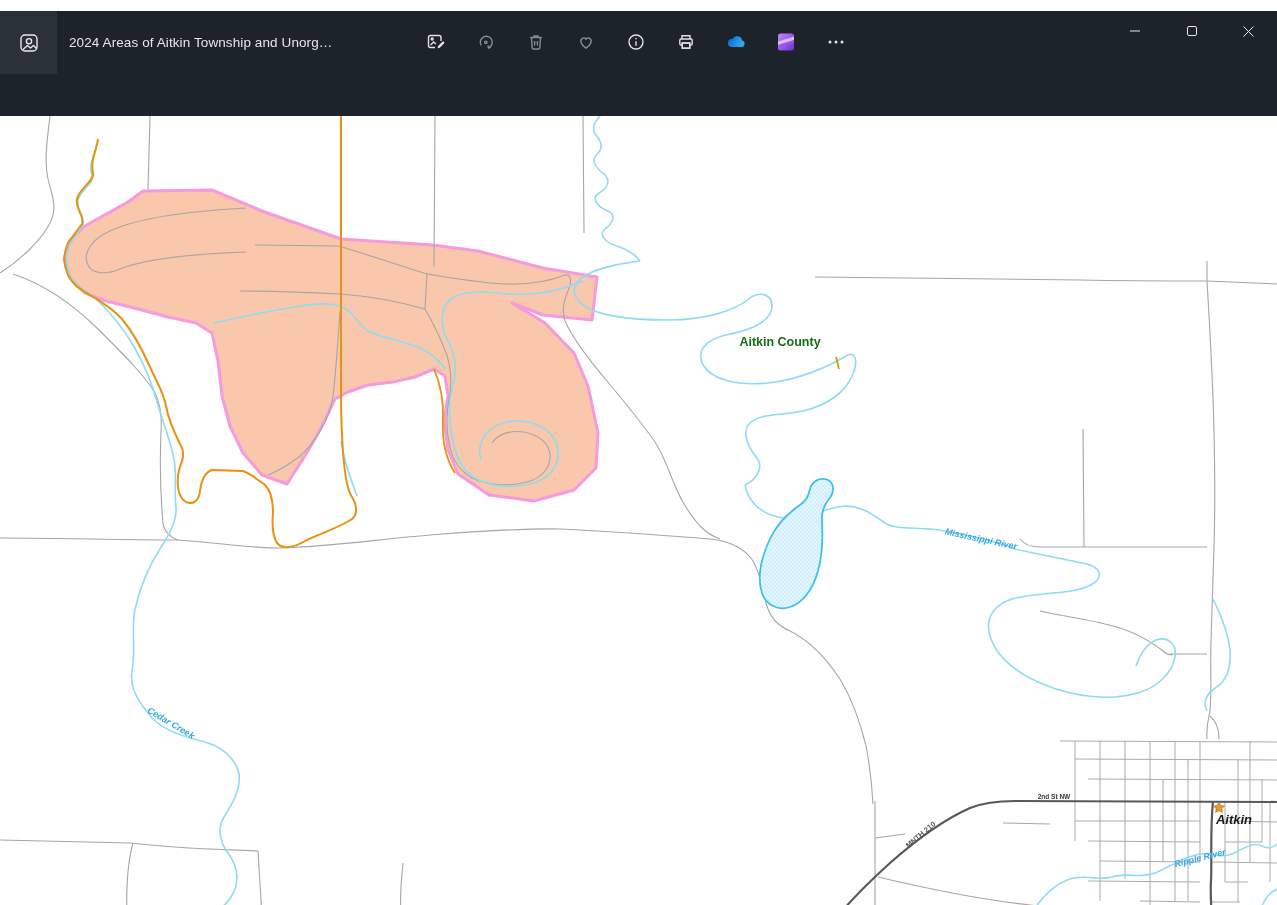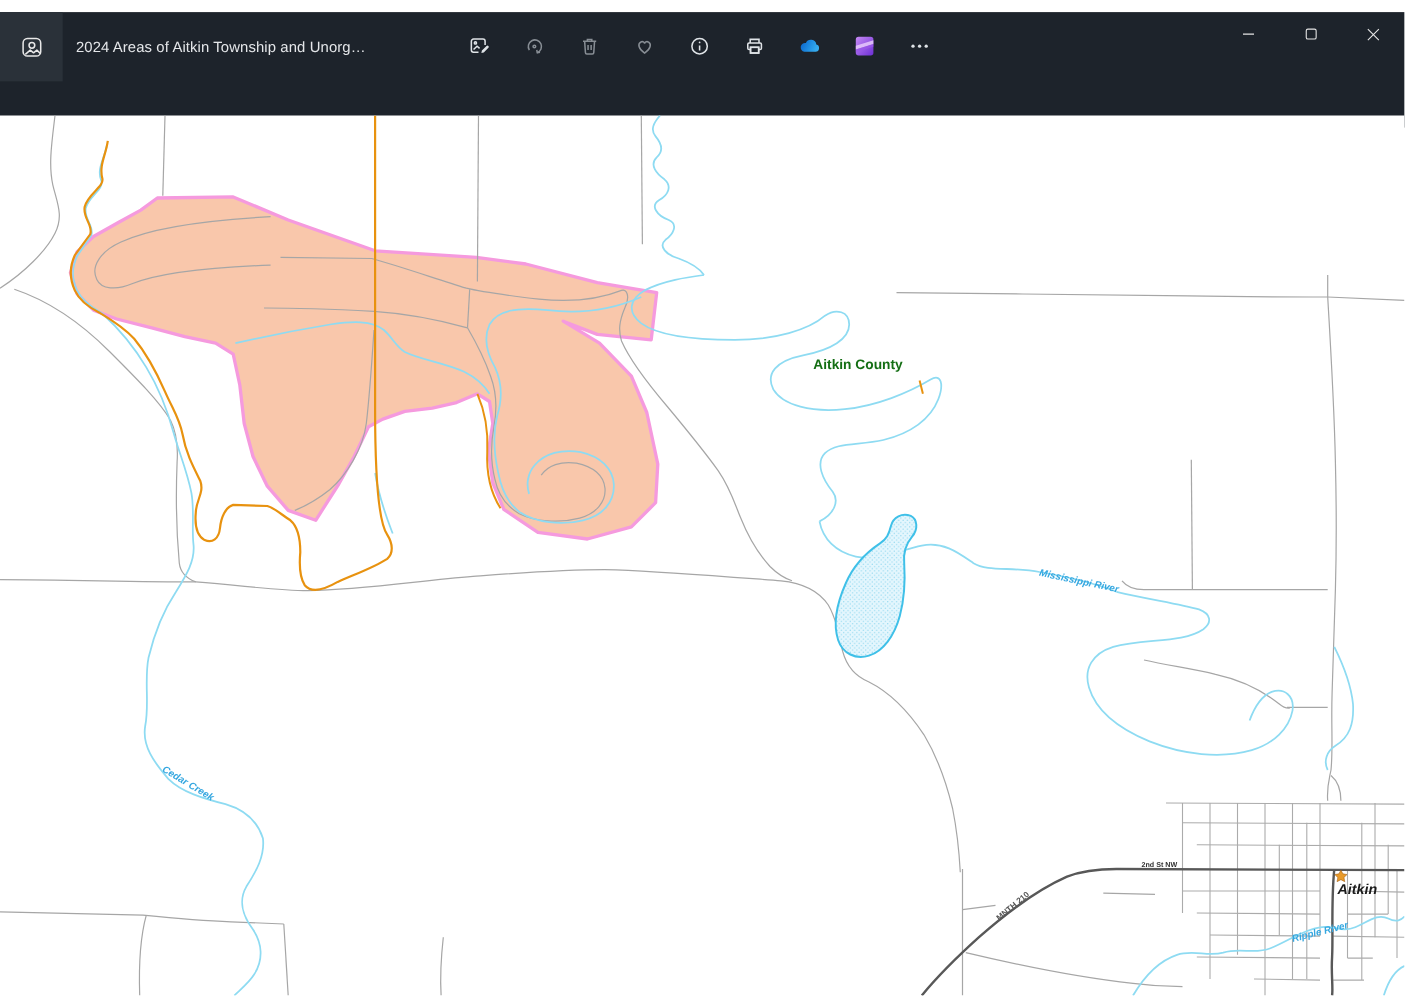--- a/index.html
+++ b/index.html
@@ -8,21 +8,21 @@
   #header{position:absolute;top:0;left:0;width:1277px;height:105px;background:#1d232b;}
   #titlebar{position:absolute;top:0;left:0;width:1277px;height:63px;}
   #app-tile{position:absolute;top:0;left:0;width:57px;height:63px;background:#2a3139;display:flex;align-items:center;justify-content:center;}
   #title-text{position:absolute;left:69px;top:0;height:63px;display:flex;align-items:center;color:#e4e6e9;font-size:13.5px;letter-spacing:.1px;white-space:nowrap;}
   #toolbar{position:absolute;left:416px;top:11px;display:flex;gap:10px;}
   .tb-btn{width:40px;height:40px;display:flex;align-items:center;justify-content:center;background:transparent;border:none;border-radius:4px;padding:0;cursor:pointer;}
   .bright{color:#dfe3e7;} .dim{color:#878d94;}
   #win-controls{position:absolute;right:0;top:0;display:flex;}
   .wc-btn{width:57px;height:40px;display:flex;align-items:center;justify-content:center;background:transparent;border:none;color:#e6e6e6;padding:0;cursor:pointer;}
   
-  #map-wrap{position:absolute;top:94px;left:0;width:1277px;height:780px;background:#ffffff;}
+  #map-wrap{position:absolute;top:105px;left:0;width:1277px;height:780px;background:#ffffff;}
   svg{display:block;}
   text{font-family:"Liberation Sans","DejaVu Sans",sans-serif;}
   .water-label{font-style:italic;font-weight:bold;}
 </style>
 </head>
 <body>
 
 <div id="screen">
 
   <div id="header">

